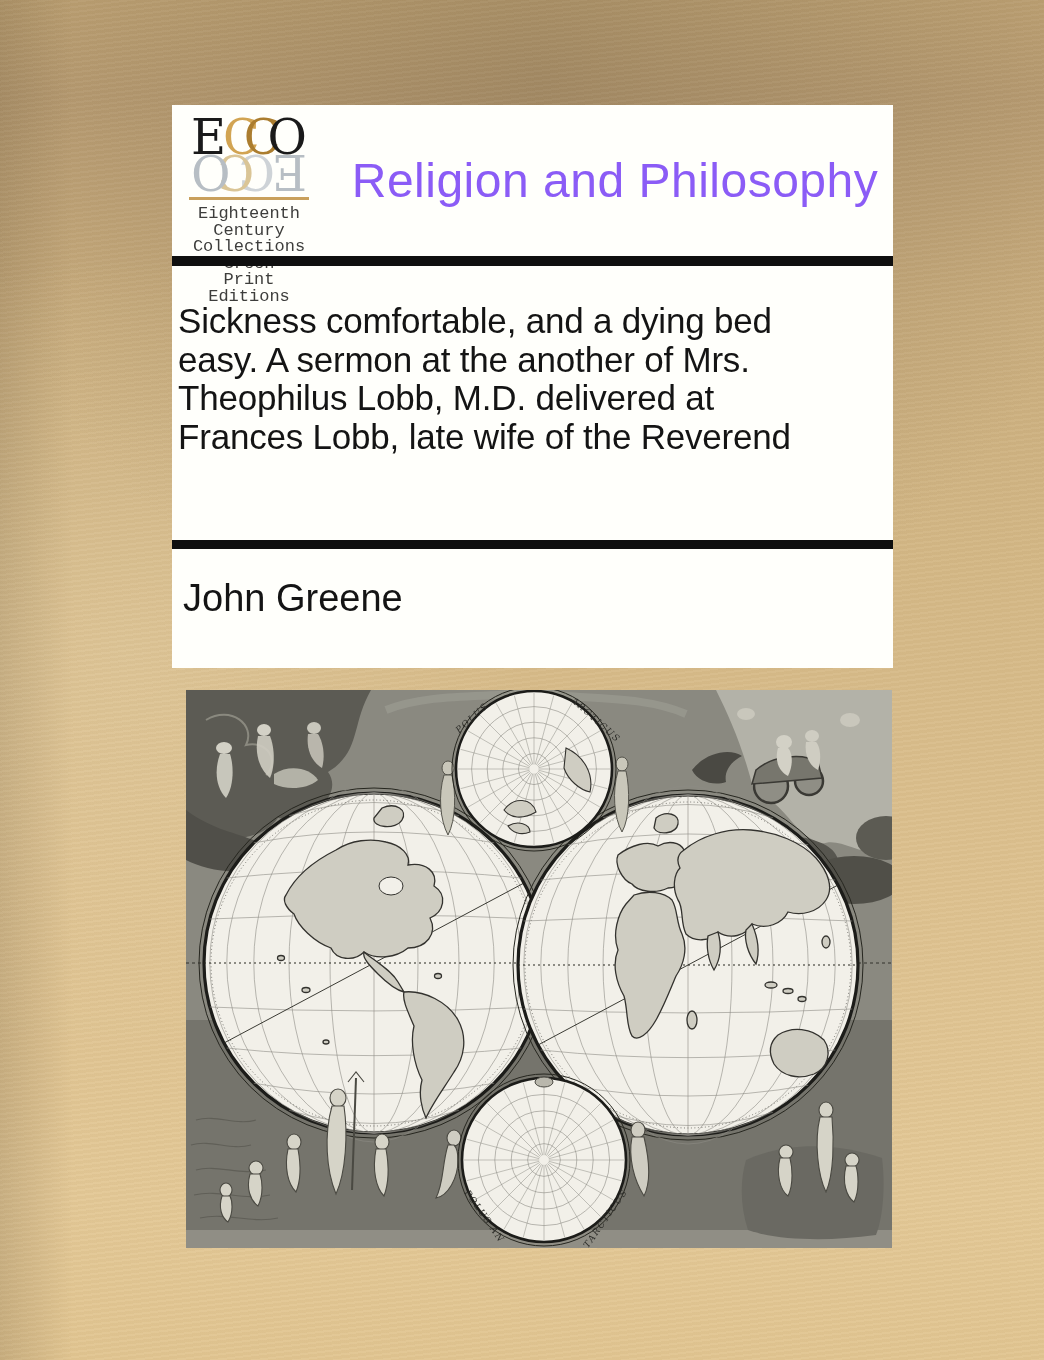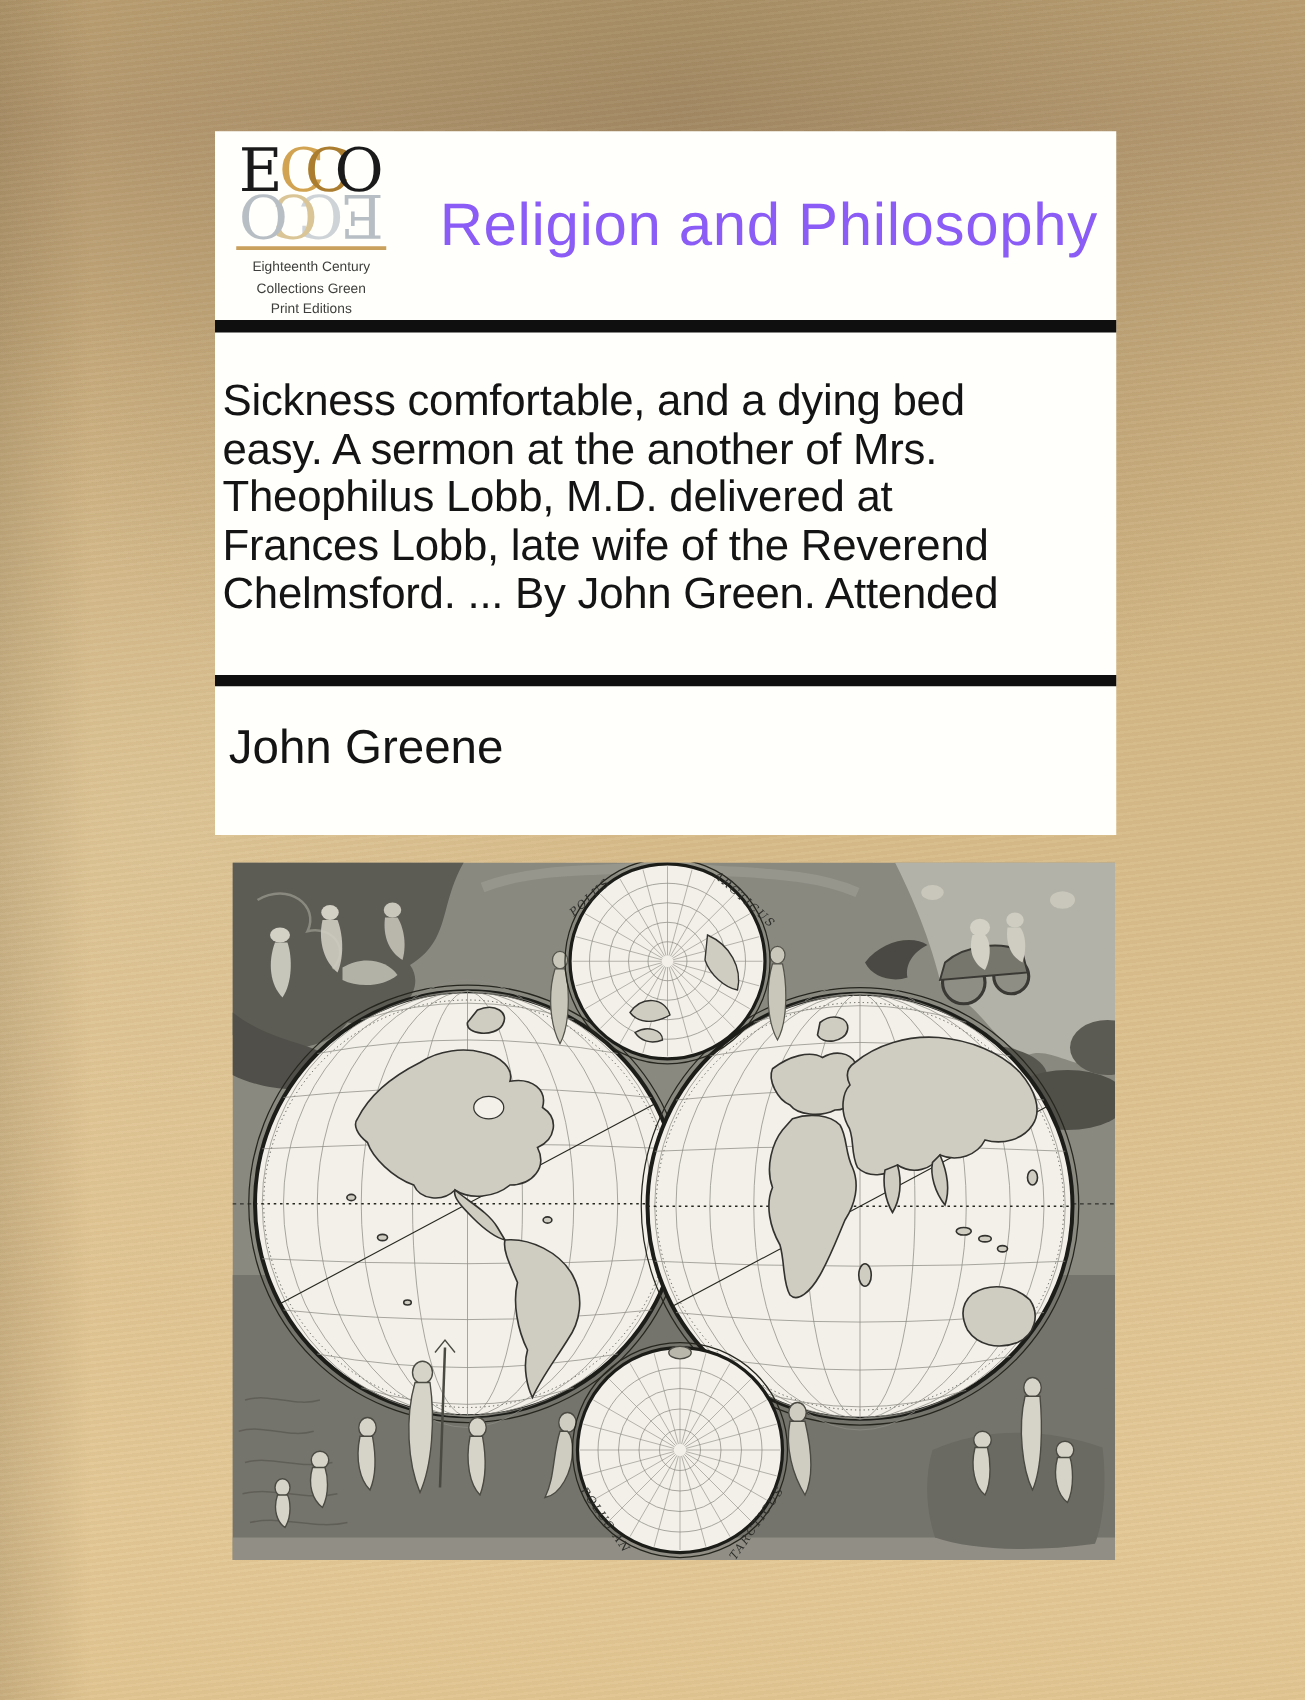--- a/index.html
+++ b/index.html
@@ -26,21 +26,21 @@
   .lg-e{color:#1a1a1a;}
   .lg-c1{color:#d2a452;margin-left:-3px;}
   .lg-c2{color:#ab7d2f;margin-left:-16px;}
   .lg-o{color:#1a1a1a;margin-left:-13px;}
   .logo-mirror{transform:rotate(180deg);margin-top:-9px;opacity:.95;}
   .logo-mirror .lg-e{color:#b4bbc2;}
   .logo-mirror .lg-c1{color:#ccd1d6;}
   .logo-mirror .lg-c2{color:#d9c291;}
   .logo-mirror .lg-o{color:#b4bbc2;}
   .logo-rule{height:3px;background:#c9a05c;margin:3px 4px 6px 4px;}
-  .logo-lines{font-family:Liberation Sans, sans-serif;font-size:11px;line-height:16.5px;color:#3e3e3c;}
+  .logo-lines{font-family:Liberation Mono, monospace;font-size:17px;line-height:16.5px;color:#3e3e3c;}
   .category{
     position:absolute;left:150px;top:48px;width:586px;text-align:center;
     font-size:48px;line-height:56px;color:#8b5cf6;letter-spacing:.5px;white-space:nowrap;
   }
   .bar{position:absolute;left:0;right:0;background:#0f0f0f;}
   .bar1{top:151px;height:10px;}
   .bar2{top:435px;height:9px;}
   .title-block{position:absolute;left:6px;right:2px;top:162px;color:#141414;margin-top:35px;}
   .title-line{font-size:35px;line-height:38.5px;letter-spacing:-0.2px;white-space:nowrap;}
   .author{position:absolute;left:11px;top:472px;font-size:38px;color:#141414;}
@@ -71,21 +71,20 @@
 
   <div class="category">Religion and Philosophy</div>
 
   <div class="bar bar1"></div>
 
   <div class="title-block">
     <div class="title-line">Sickness comfortable, and a dying bed</div>
     <div class="title-line">easy. A sermon at the another of Mrs.</div>
     <div class="title-line">Theophilus Lobb, M.D. delivered at</div>
     <div class="title-line">Frances Lobb, late wife of the Reverend</div>
-    <div class="title-line">Chelmsford. ... By John Green. Attended</div>
   </div>
 
   <div class="bar bar2"></div>
 
   <div class="author">John Greene</div>
 </div>
 
 <div class="map-wrap">
 <svg width="706" height="558" viewBox="0 0 706 558" xmlns="http://www.w3.org/2000/svg">
 

